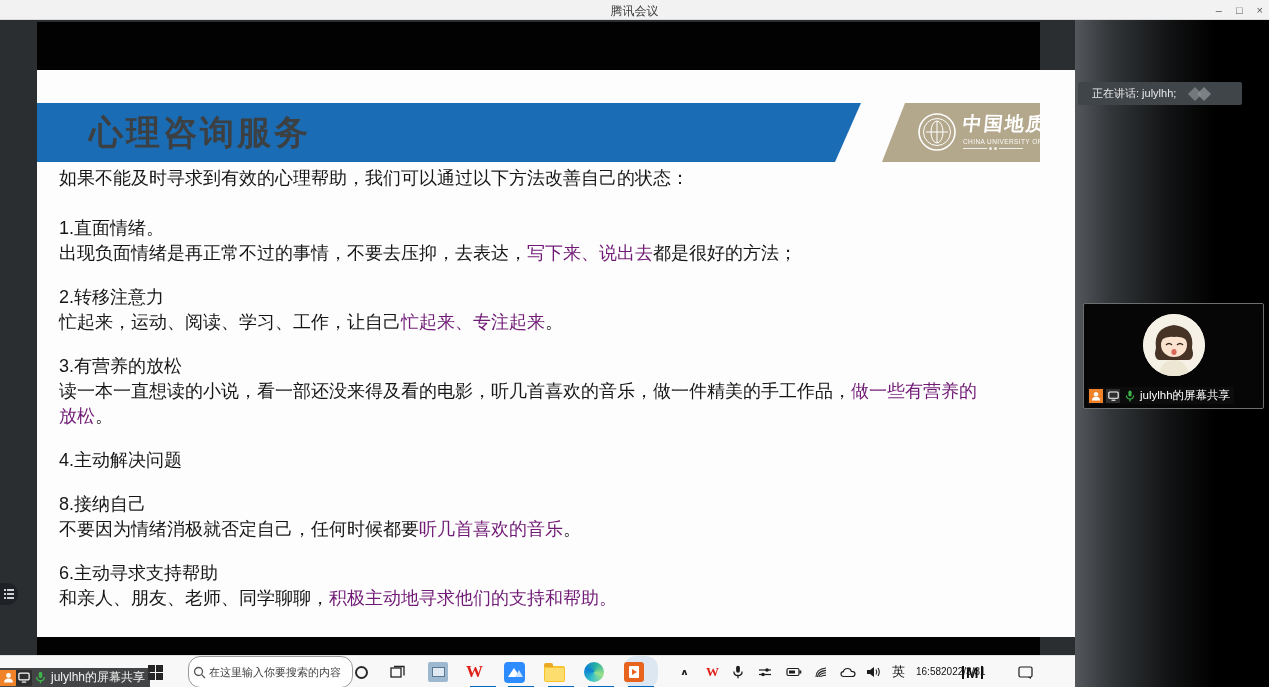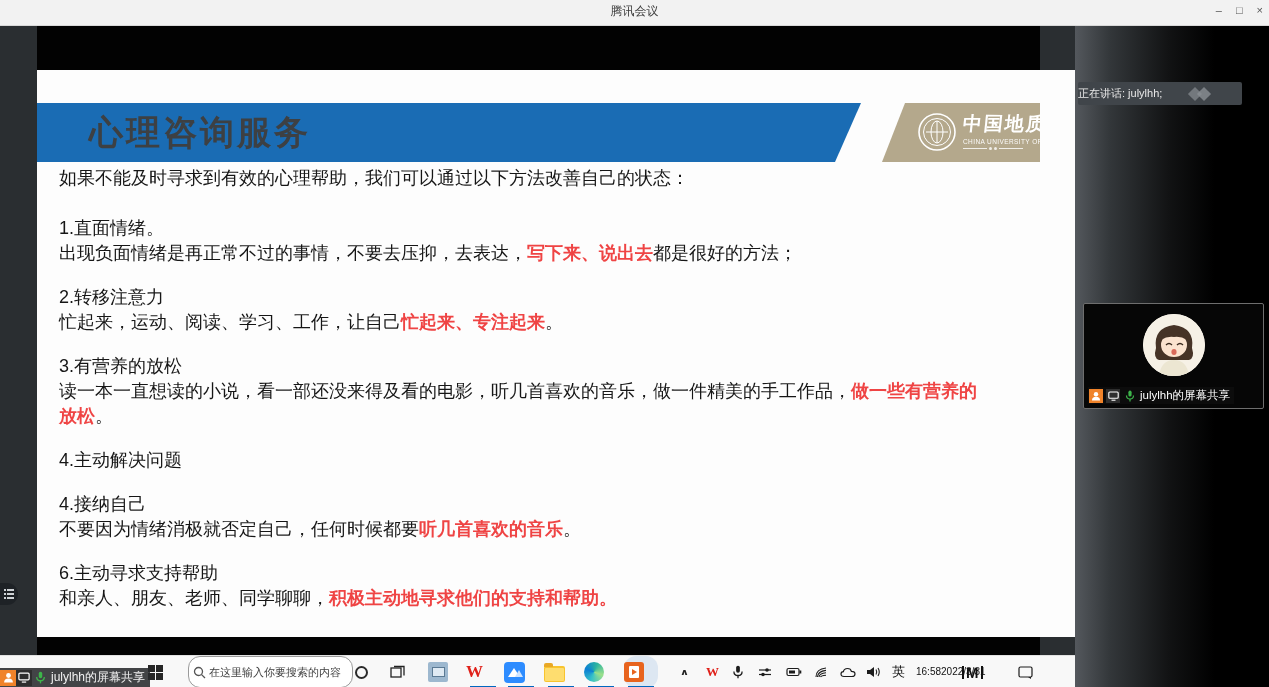--- a/index.html
+++ b/index.html
@@ -1,21 +1,21 @@
 <!DOCTYPE html>
 <html><head>
 <meta charset="utf-8">
 <style>
   * { margin:0; padding:0; box-sizing:border-box; }
   html,body { width:1269px; height:687px; overflow:hidden; }
   body { font-family:"Liberation Sans","DejaVu Sans",sans-serif; }
   .screen { position:relative; width:1269px; height:687px; background:#000; overflow:hidden; }
 
   
-  .titlebar { position:absolute; left:0; top:0; width:1269px; height:26px;
+  .titlebar { position:absolute; left:0; top:0; width:1269px; height:20px;
     background:#f2f2f2; border-bottom:1px solid #d9d9d9; z-index:50; }
   .titlebar .title { position:absolute; left:0; right:0; top:3px; text-align:center;
     font-size:12px; color:#3c3c3c; }
   .win-controls { position:absolute; right:6px; top:0; height:20px; display:flex; gap:14px; align-items:center; }
   .win-controls span { font-size:11px; color:#555; cursor:default; line-height:20px; }
 
   
   .stage { position:absolute; left:0; top:20px; width:1075px; height:667px; background:#2a2e31; }
   .black-top { position:absolute; left:37px; top:2px; width:1003px; height:48px; background:#020202; }
   .black-bottom { position:absolute; left:37px; top:617px; width:1003px; height:19px; background:#020202; }
@@ -36,35 +36,35 @@
     letter-spacing:2px; white-space:nowrap; transform:skewX(-6deg); }
   .logo-en { font-size:6.5px; letter-spacing:.4px; margin-top:1px; white-space:nowrap; opacity:.95; }
   .logo-line { margin-top:2px; width:60px; height:3px; display:flex; align-items:center; gap:2px; opacity:.8; }
   .logo-line i { display:block; height:1px; background:#fff; flex:1; }
   .logo-line b { display:block; width:3px; height:3px; background:#fff; border-radius:50%; }
 
   .content { position:absolute; left:22px; top:96px; width:922px;
     font-size:18px; line-height:25px; color:#161616; }
   .intro { margin-bottom:25px; }
   .section { margin-bottom:19px; }
-  .red { color:#ef4444; font-weight:bold; }
+  .red { color:#701a75; font-weight:normal; }
 
   .side-toggle { position:absolute; left:0; top:563px; width:18px; height:22px;
     background:#1e2226; border-radius:0 11px 11px 0; display:flex; align-items:center; justify-content:center; cursor:pointer; }
   .list-icon { display:flex; flex-direction:column; gap:2px; }
   .list-icon .row { display:flex; align-items:center; gap:1px; }
   .list-icon .dot { width:2px; height:2px; background:#cfd3d6; }
   .list-icon .bar { width:7px; height:2px; background:#cfd3d6; }
 
   
   .right-panel { position:absolute; left:1075px; top:20px; width:194px; height:667px;
     background:linear-gradient(90deg,#54585d 0%,#33373a 18%,#121314 48%,#000 72%); }
   .speak-bar { position:absolute; left:3px; top:62px; width:164px; height:23px;
     background:#40454a; border-radius:2px; display:flex; align-items:center; overflow:hidden; }
-  .speak-label { font-size:11px; color:#e9e9e9; padding-left:0; white-space:nowrap; }
+  .speak-label { font-size:11px; color:#e9e9e9; padding-left:14px; white-space:nowrap; }
   .watermark { position:absolute; right:22px; top:5px; width:34px; height:14px; }
   .watermark i { position:absolute; width:10px; height:10px; transform:rotate(45deg); }
   .watermark i:nth-child(1){ left:4px; top:2px; background:#73787d; }
   .watermark i:nth-child(2){ left:13px; top:2px; background:#8a8f94; opacity:.8; }
 
   .thumb { position:absolute; left:8px; top:283px; width:181px; height:106px;
     background:#060606; border:1px solid #6e6e6e; border-radius:2px; cursor:pointer; }
   .avatar { position:absolute; left:59px; top:10px; width:62px; height:62px; border-radius:50%; overflow:hidden; background:#f6f1e6; }
   .thumb-label-row { position:absolute; left:4px; bottom:4px; display:flex; align-items:center; gap:3px;
     background:rgba(15,15,15,.65); padding:1px 4px 1px 1px; }
@@ -181,21 +181,21 @@
               <div><span>忙起来，运动、阅读、学习、工作，让自己</span><span class="red">忙起来、专注起来</span><span>。</span></div>
             </div>
             <div class="section">
               <div>3.有营养的放松</div>
               <div><span>读一本一直想读的小说，看一部还没来得及看的电影，听几首喜欢的音乐，做一件精美的手工作品，</span><span class="red">做一些有营养的放松</span><span>。</span></div>
             </div>
             <div class="section">
               <div>4.主动解决问题</div>
             </div>
             <div class="section">
-              <div>4.接纳自己</div>
+              <div>8.接纳自己</div>
               <div><span>不要因为情绪消极就否定自己，任何时候都要</span><span class="red">听几首喜欢的音乐</span><span>。</span></div>
             </div>
             <div class="section">
               <div>6.主动寻求支持帮助</div>
               <div><span>和亲人、朋友、老师、同学聊聊，</span><span class="red">积极主动地寻求他们的支持和帮助。</span></div>
             </div>
           </div>
       </div>
     </div>
 

